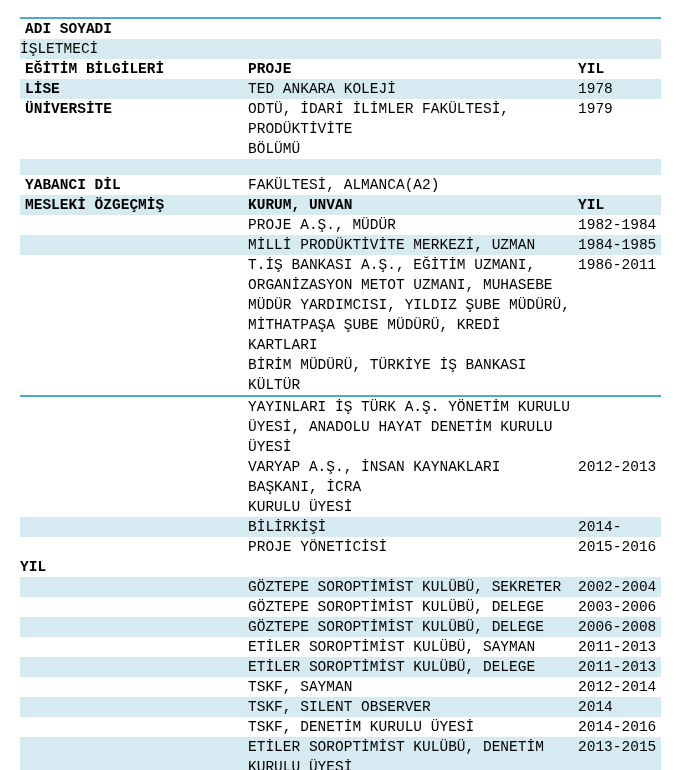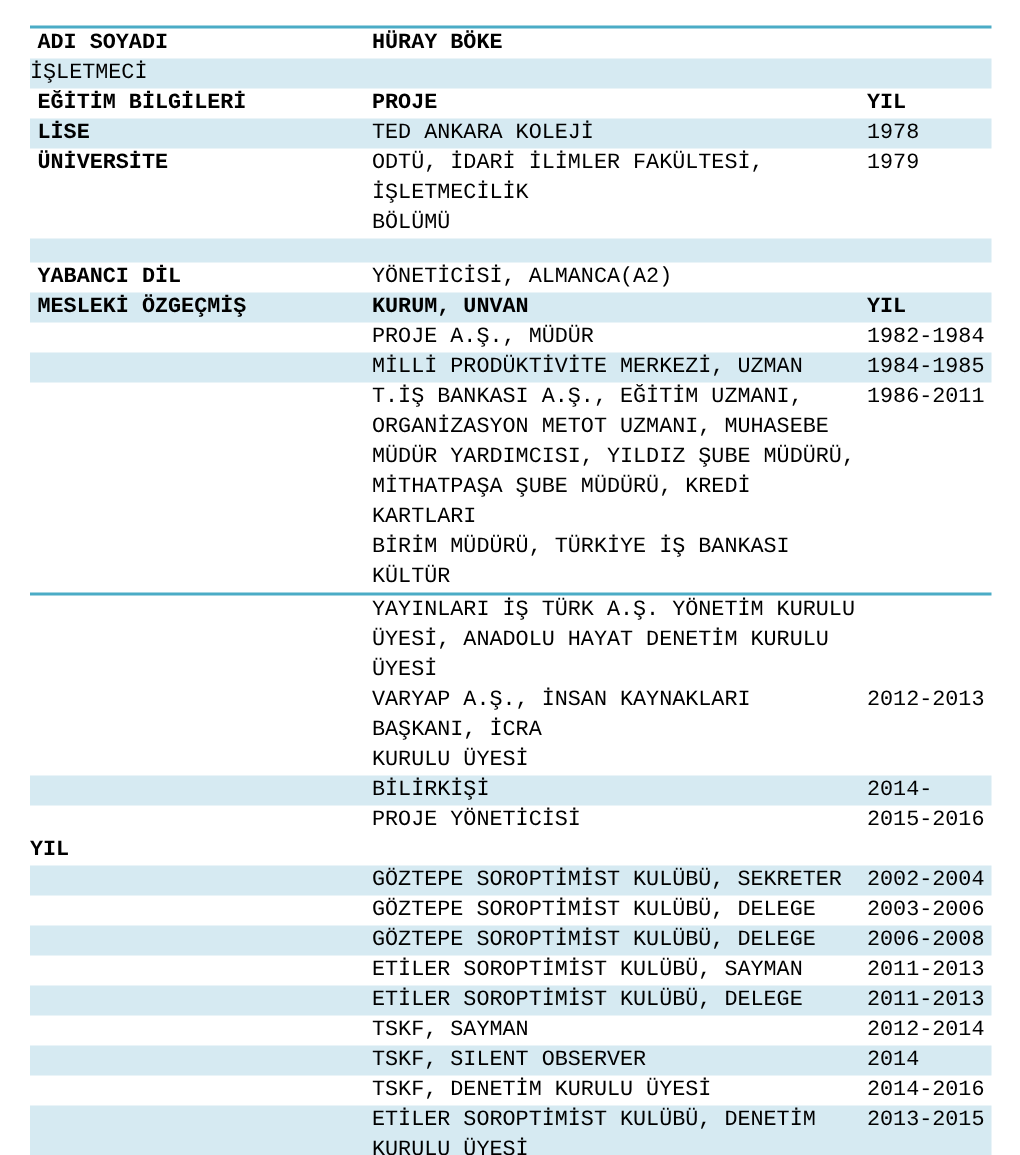--- a/index.html
+++ b/index.html
@@ -58,51 +58,50 @@
     border-top: 2px solid var(--border);
   }
 </style>
 </head>
 <body>
 
 <div class="page">
   <div class="cv-table">
       <div class="row plain">
     <div class="c1">ADI SOYADI</div>
-    <div class="c2 b">HÜRAY BÖKE</div>
     <div class="c3"></div>
   </div>
       <div class="row stripe">
     <div class="c2">İŞLETMECİ</div>
     <div class="c3"></div>
   </div>
       <div class="row plain">
     <div class="c1">EĞİTİM BİLGİLERİ</div>
     <div class="c2 b">PROJE</div>
     <div class="c3 b">YIL</div>
   </div>
       <div class="row stripe">
     <div class="c1">LİSE</div>
     <div class="c2">TED ANKARA KOLEJİ</div>
     <div class="c3">1978</div>
   </div>
       <div class="row plain">
     <div class="c1">ÜNİVERSİTE</div>
-    <div class="c2">ODTÜ, İDARİ İLİMLER FAKÜLTESİ, İŞLETMECİLİK
+    <div class="c2">ODTÜ, İDARİ İLİMLER FAKÜLTESİ, PRODÜKTİVİTE
 BÖLÜMÜ</div>
     <div class="c3">1979</div>
   </div>
       <div class="row stripe empty">
     <div class="c1"></div>
     <div class="c2"></div>
     <div class="c3"></div>
   </div>
       <div class="row plain">
     <div class="c1">YABANCI DİL</div>
-    <div class="c2">YÖNETİCİSİ, ALMANCA(A2)</div>
+    <div class="c2">FAKÜLTESİ, ALMANCA(A2)</div>
     <div class="c3"></div>
   </div>
       <div class="row stripe">
     <div class="c1">MESLEKİ ÖZGEÇMİŞ</div>
     <div class="c2 b">KURUM, UNVAN</div>
     <div class="c3 b">YIL</div>
   </div>
       <div class="row plain">
     <div class="c1"></div>
     <div class="c2">PROJE A.Ş., MÜDÜR</div>

